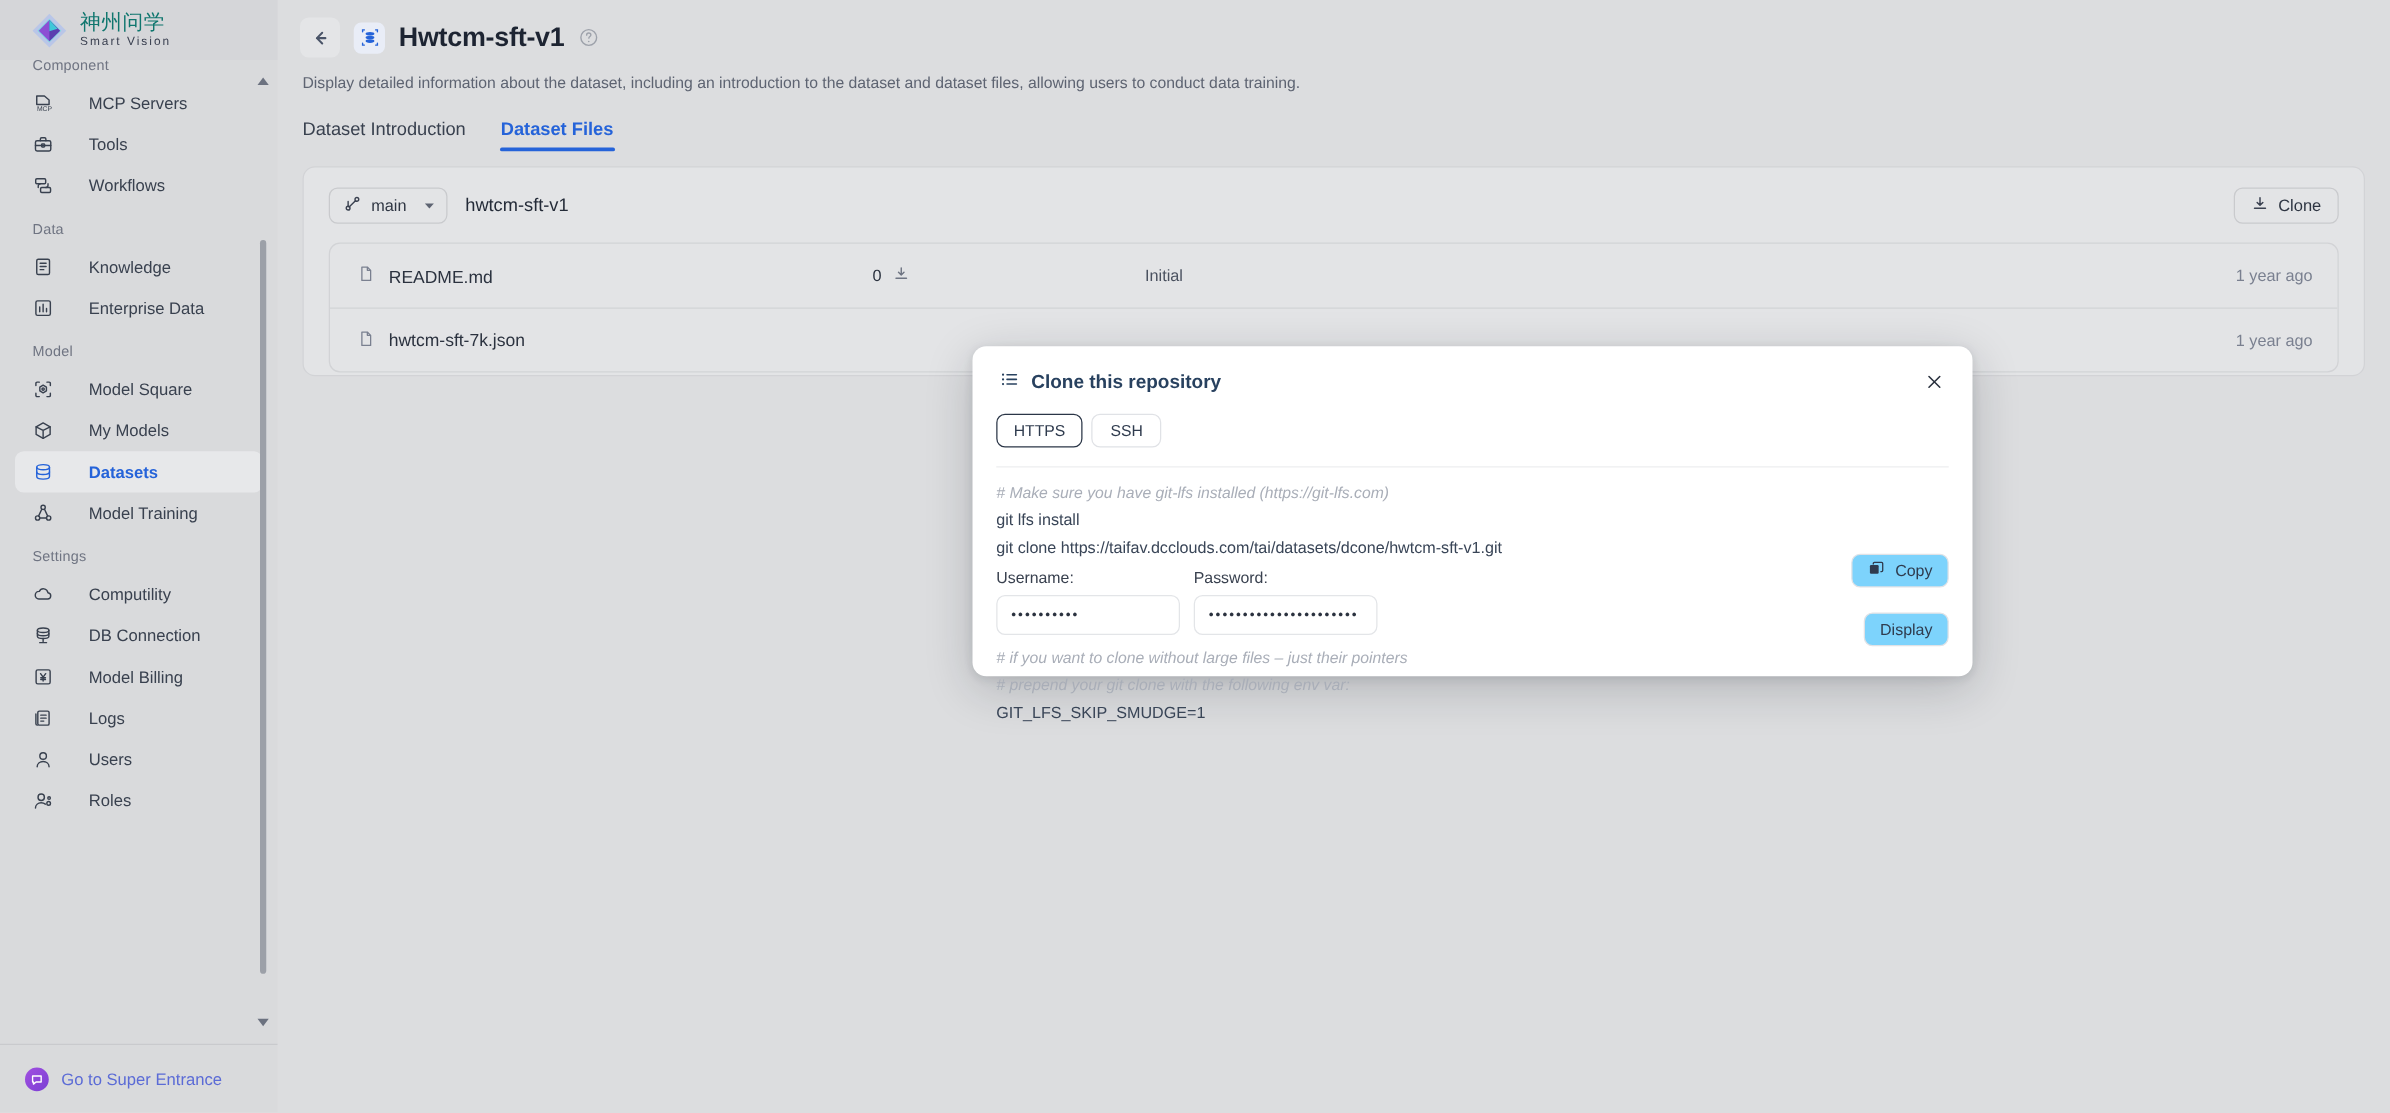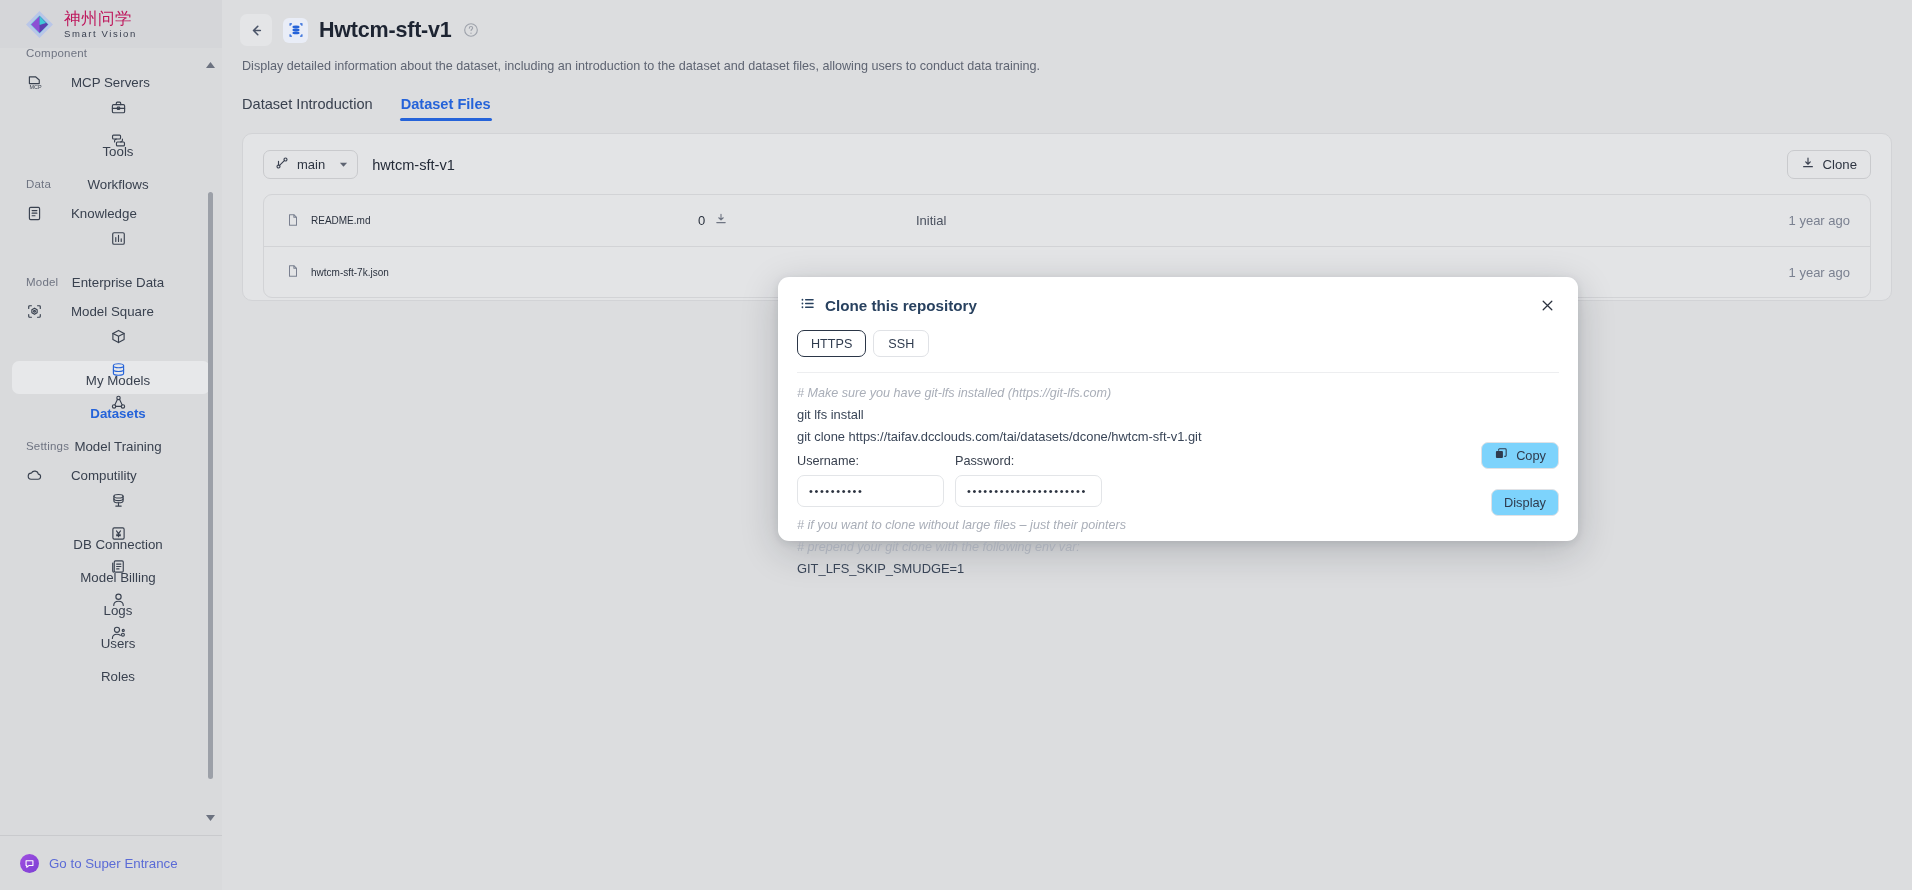--- a/index.html
+++ b/index.html
@@ -18,40 +18,40 @@
     display: flex; flex-direction: column;
     position: relative; flex: 0 0 222px;
   }
   .brand {
     height: 48px; display: flex; align-items: center;
     gap: 9px; padding-left: 24px;
     background: #d5d6d9;
   }
   .brand-logo { width: 31px; height: 31px; position: relative; flex: 0 0 31px; }
   .brand-text { display: flex; flex-direction: column; line-height: 1; }
-  .brand-cn { font-size: 16.5px; color: #be185d; letter-spacing: .5px; font-weight: 500;}
+  .brand-cn { font-size: 16.5px; color: #0f766e; letter-spacing: .5px; font-weight: 500;}
   .brand-en { font-size: 9.5px; color: #3a4050; letter-spacing: 1.6px; margin-top: 2.5px; }
 
   .nav-scroll {
     flex: 1; overflow: hidden; position: relative;
     padding-top: 0px;
   }
   .nav-inner { padding: 0 12px; margin-top: -14px; }
   .nav-group-label {
     font-size: 11.5px; color: #6f7482; padding: 13px 0 7px 14px;
     letter-spacing: .2px;
   }
   .nav-item {
     display: flex; align-items: center; gap: 28px;
     height: 33px; padding-left: 14px;
     border-radius: 7px; cursor: pointer;
     color: #39414f; font-size: 13.3px;
     margin-bottom: 0px;
   }
-  .nav-item + .nav-item { margin-top: 0px; flex-direction: column; }
+  .nav-item + .nav-item { margin-top: 0px; }
   .nav-item .ico { width: 17px; height: 17px; flex: 0 0 17px;
     display:flex; align-items:center; justify-content:center; }
   .nav-item.active { background: #e7e8ea; color: #2563d9; font-weight: 700; }
   .nav-item.active .ico svg { stroke: #2563d9; }
 
   .sb-track {
     position: absolute; right: 4px; top: 4px; bottom: 4px;
     width: 7px;
   }
   .sb-arrow { position:absolute; right:2px; width:11px; height:11px; }
@@ -134,21 +134,21 @@
     margin-top: 15px;
     border: 1px solid #d2d3d6; border-radius: 9px;
     background: #e3e4e6; overflow: hidden;
   }
   .file-row {
     display: flex; align-items: center; height: 51px;
     padding: 0 20px 0 22px; cursor: pointer;
   }
   .file-row + .file-row { border-top: 1px solid #d2d3d6; }
   .file-name { display: flex; align-items: center; gap: 11px;
-    font-size: 10px; color: #2b323f; width: 412px; }
+    font-size: 14px; color: #2b323f; width: 412px; }
   .file-size { width: 218px; display: flex; align-items: center;
     justify-content: flex-start; gap: 9px; font-size: 13px; color: #2b323f; }
   .file-msg { flex: 1; font-size: 13px; color: #4a515f; }
   .file-time { font-size: 13px; color: #7a8090; text-align: right; }
 
   
   .modal {
     position: absolute;
     left: 556px; top: 277px;
     width: 800px; height: 264px;

